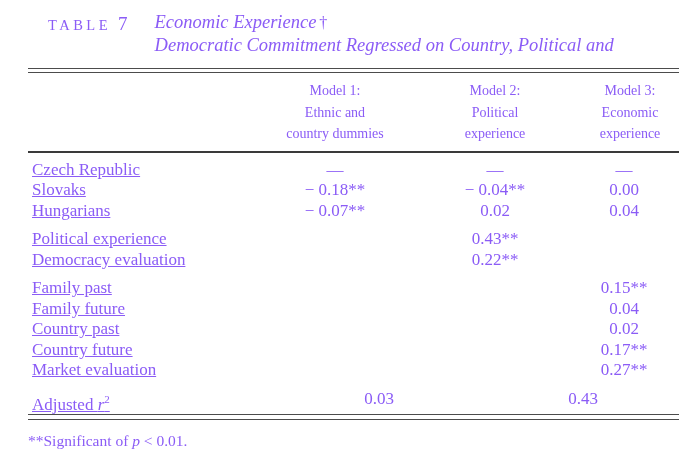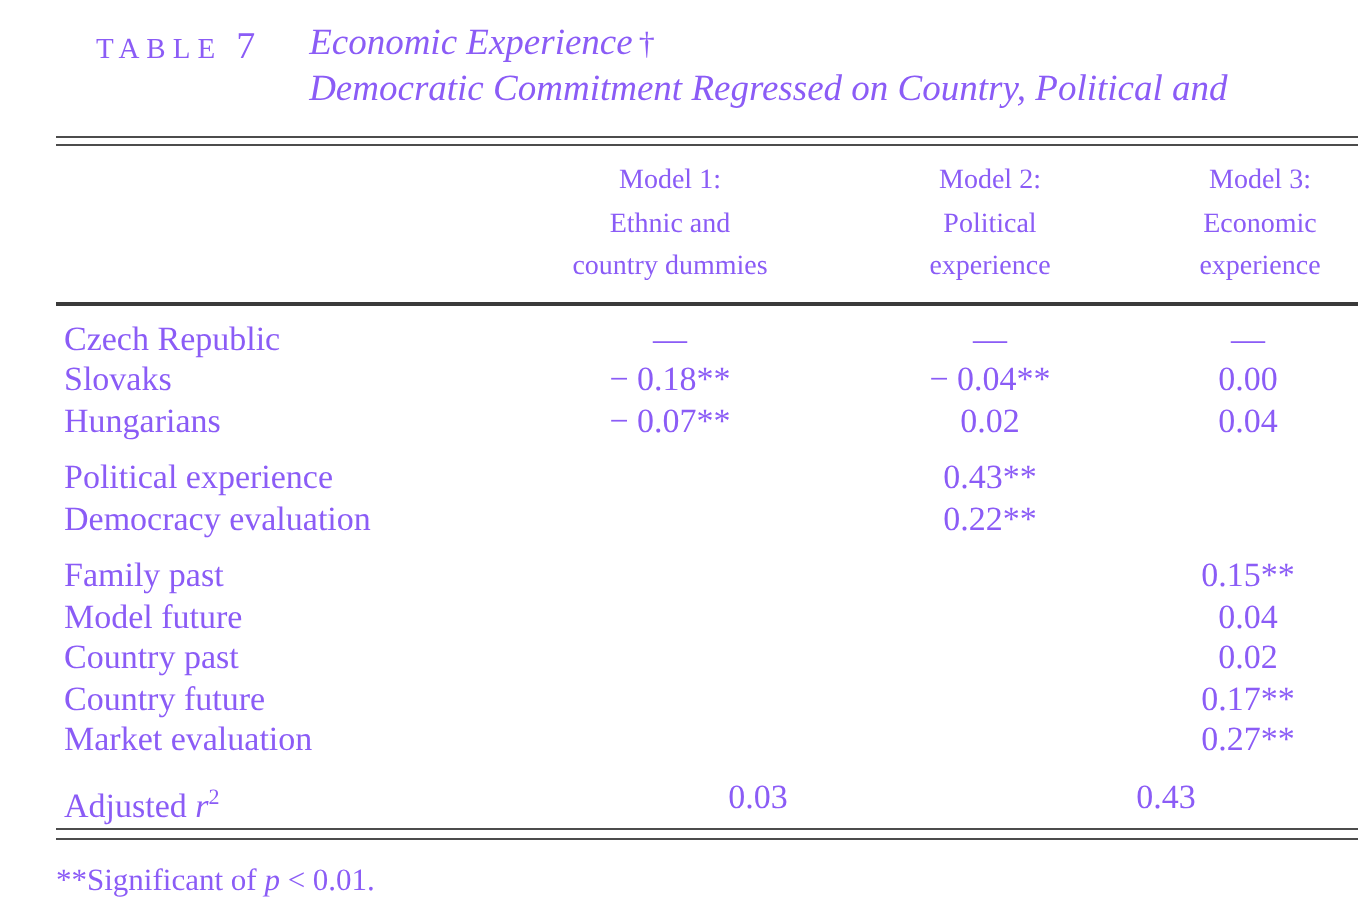--- a/index.html
+++ b/index.html
@@ -59,21 +59,21 @@
     text-align: center;
     font-size: 14px;
     line-height: 21.5px;
     white-space: pre-line;
   }
   
   .body-block { padding-top: 7px; }
   .section { margin-bottom: 8px; }
   .row { height: 20.5px; }
   .row > div { font-size: 17px; line-height: 20.5px; }
-  .cell-label { padding-left: 4px; white-space: nowrap; }
+  .cell-label { padding-left: 4px; white-space: nowrap; text-decoration: underline; }
   .cell-value { text-align: center; white-space: nowrap; }
   .cell-value.c3 { padding-right: 12px; }
   .adjusted { margin-top: 3px; margin-bottom: 5px; gap: 44px; }
   .adjusted .cell-label i { font-style: italic; }
   .adjusted sup { font-size: 11px; }
   
   .footnotes {
     margin: 10px 0 0 8px;
     font-size: 15.5px;
     line-height: 22.5px;
@@ -151,21 +151,21 @@
     </div>
 
     <div class="section">
       <div class="grid row">
         <div class="cell-label">Family past</div>
         <div class="cell-value"></div>
         <div class="cell-value"></div>
         <div class="cell-value c3">0.15**</div>
       </div>
       <div class="grid row">
-        <div class="cell-label">Model future</div>
+        <div class="cell-label">Family future</div>
         <div class="cell-value"></div>
         <div class="cell-value"></div>
         <div class="cell-value c3">0.04</div>
       </div>
       <div class="grid row">
         <div class="cell-label">Country past</div>
         <div class="cell-value"></div>
         <div class="cell-value"></div>
         <div class="cell-value c3">0.02</div>
       </div>

